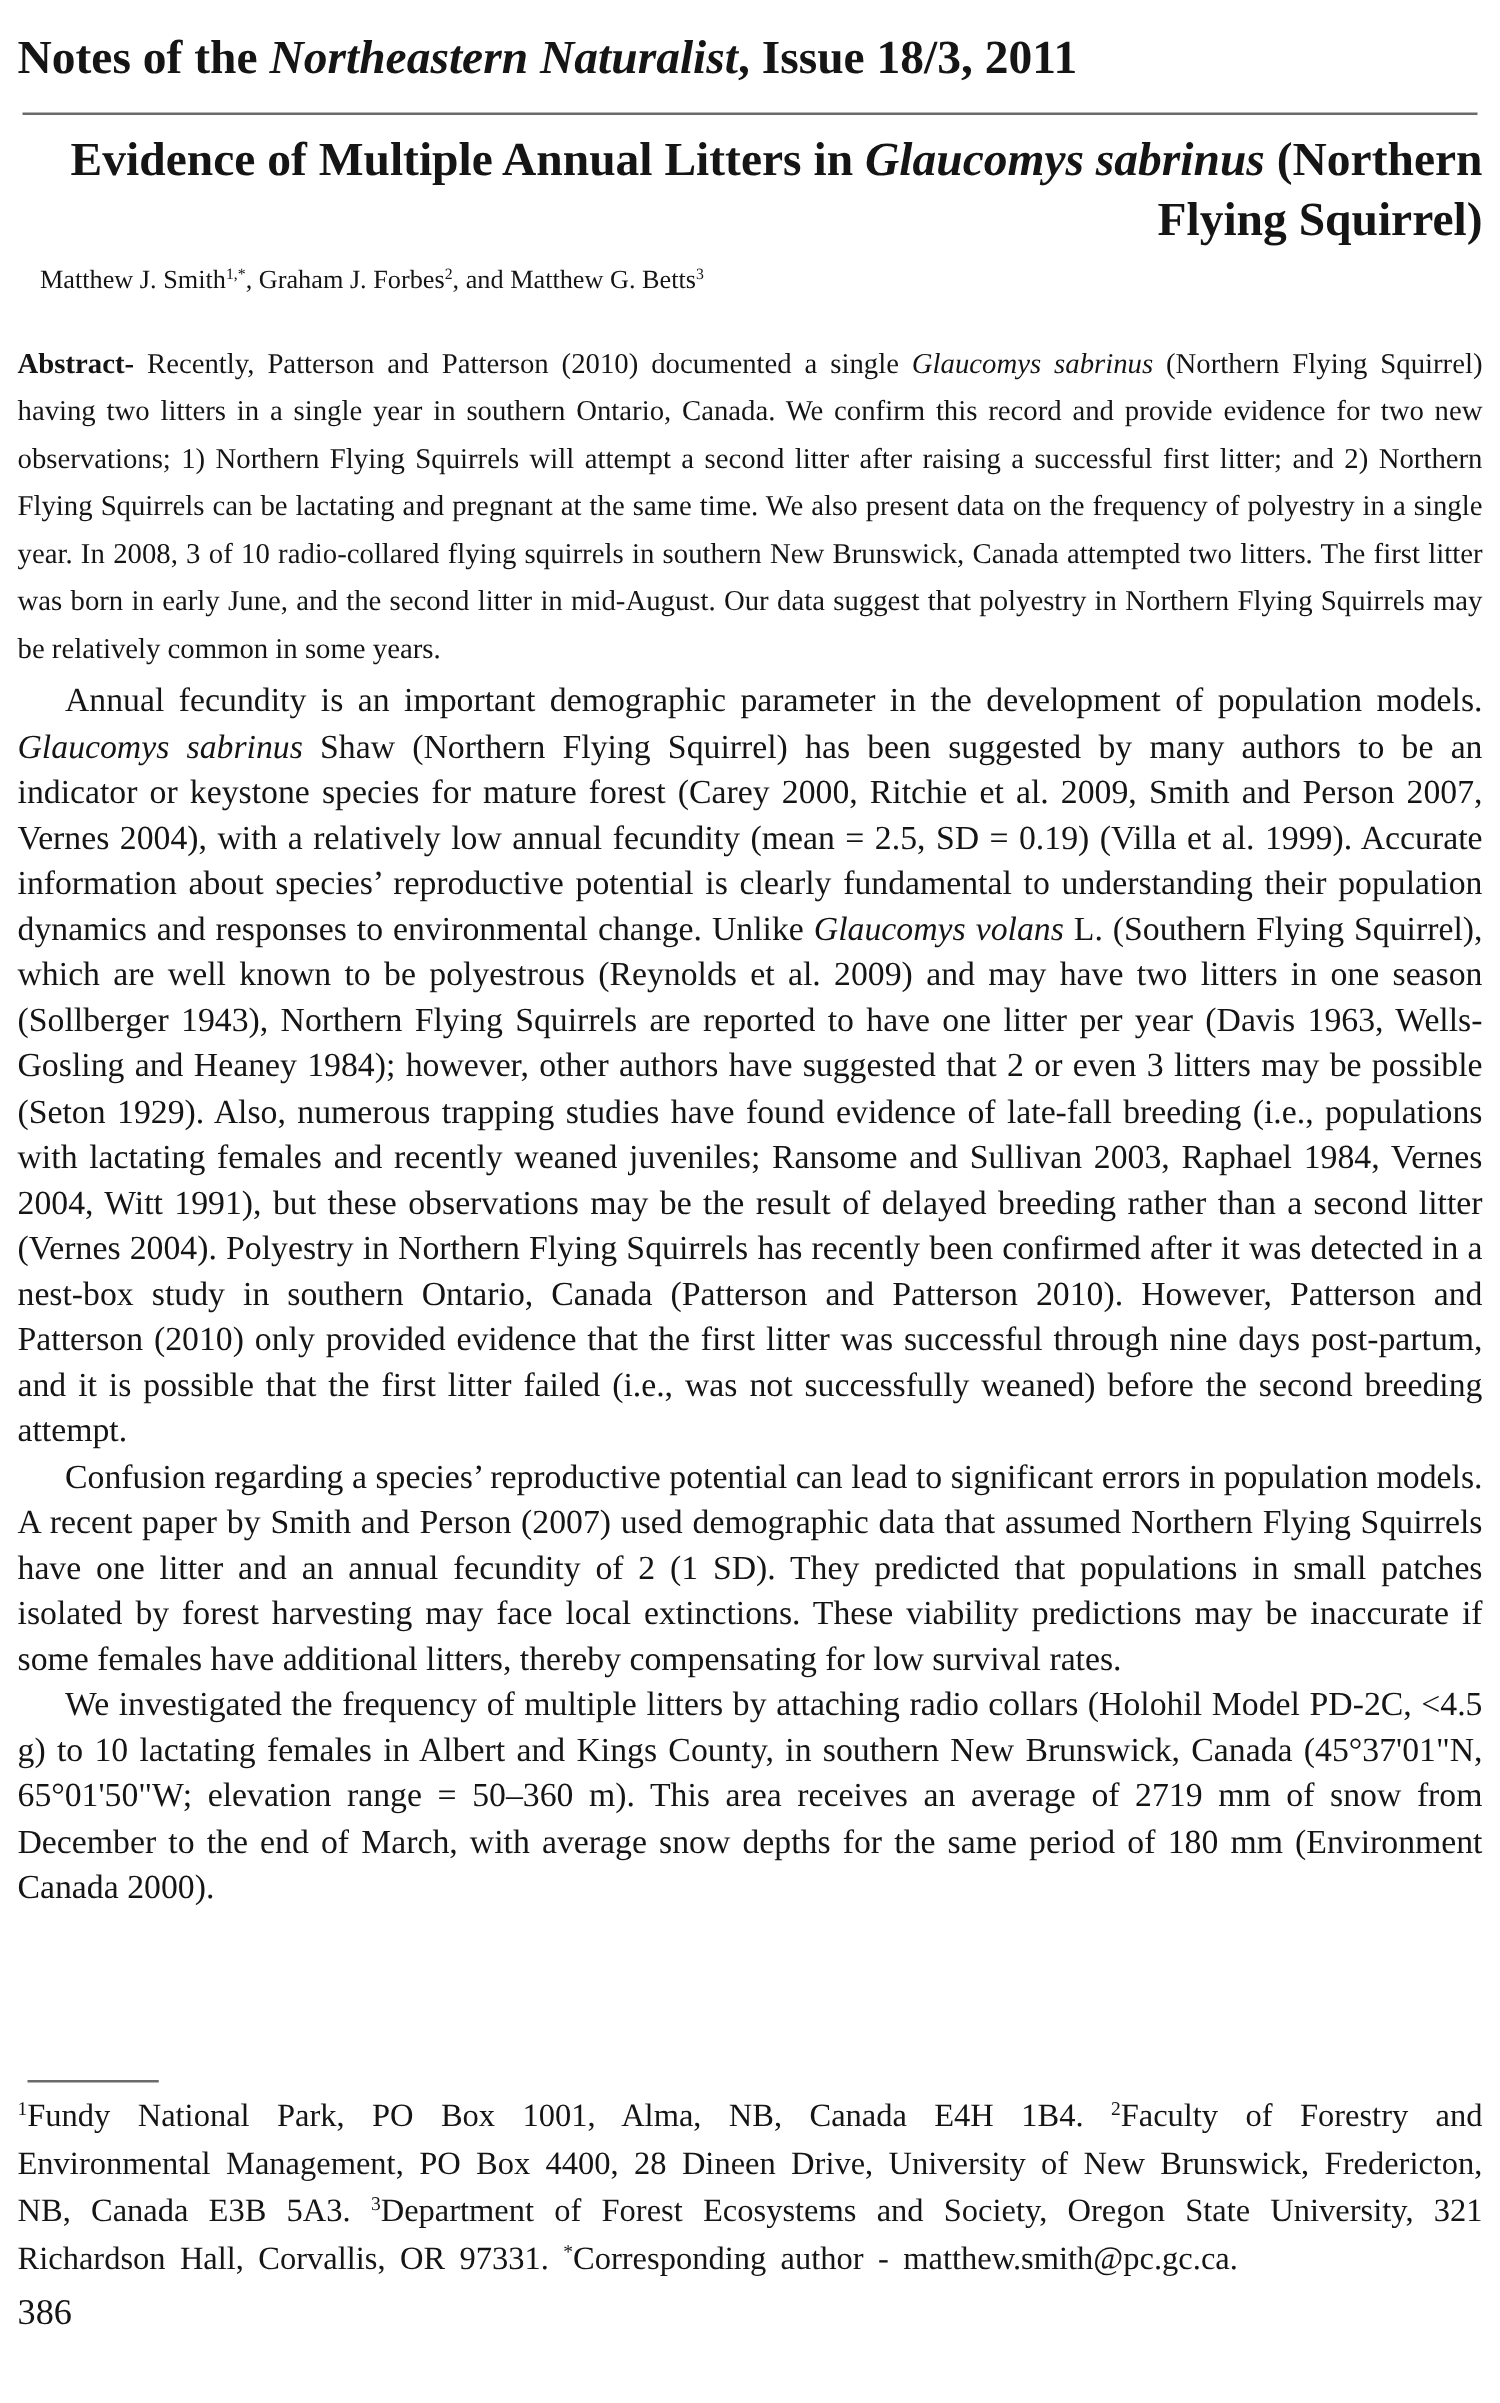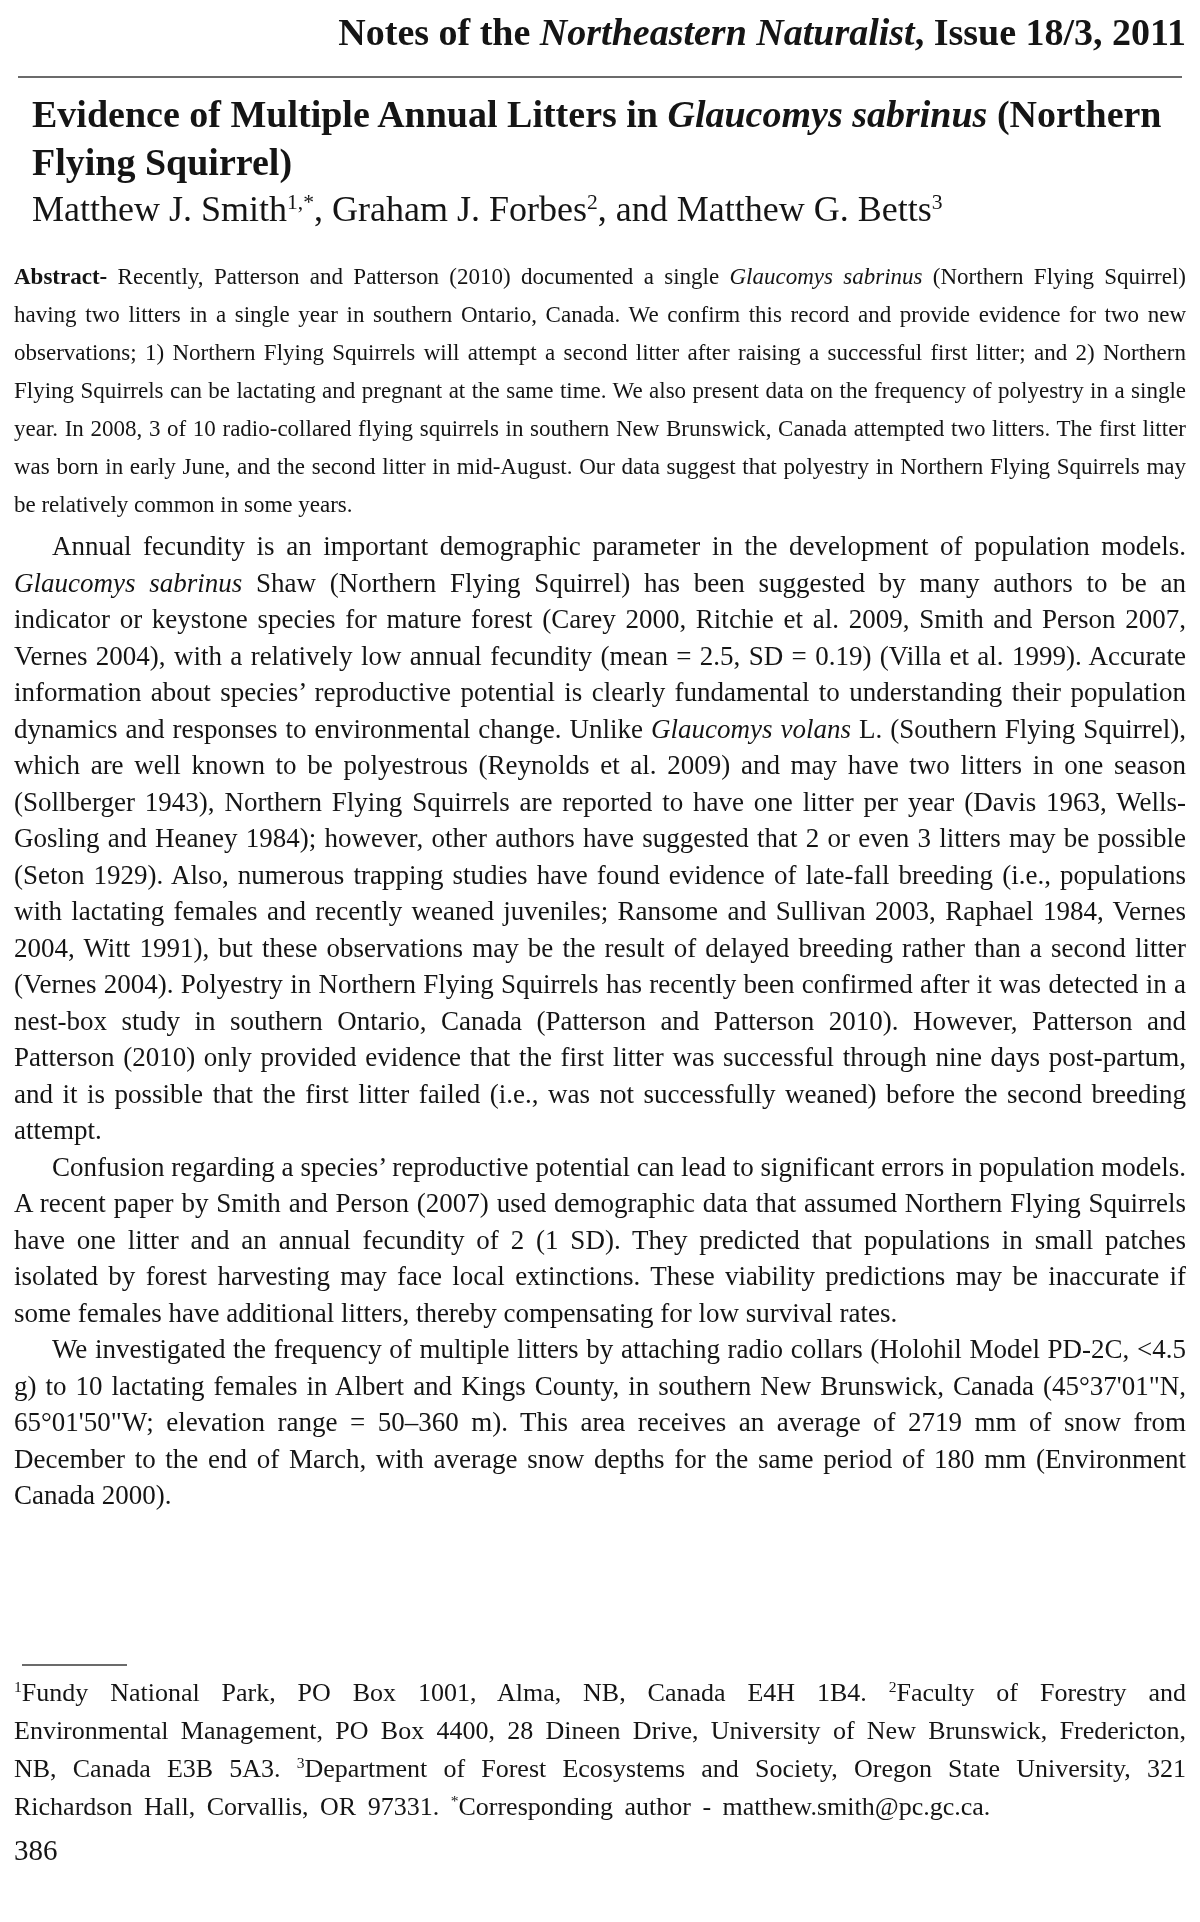--- a/index.html
+++ b/index.html
@@ -7,41 +7,42 @@
     position:relative;
     width:1200px;height:1922px;
     background:#ffffff;
     color:var(--text,#151515);
     font-family:"Liberation Serif","DejaVu Serif",serif;
     box-sizing:border-box;
     padding:0 14px;
     overflow:hidden;
   }
   .jheader{
-    text-align:right;
+    text-align:left;
     font-weight:bold;
     font-size:38px;
     line-height:48px;
-    padding-top:8px;
+    padding-top:22px;
     white-space:nowrap;
   }
   .hrule{
     border:none;
     border-top:2px solid var(--rule,#6b6b6b);
     margin:20px 4px 0 4px;
   }
   .title{
     font-weight:bold;
     font-size:38px;
     line-height:48px;
     margin:12px 0 0 18px;
     padding:0;
+    text-align:right;
   }
   .authors{
-    font-size:36px;
+    font-size:21px;
     line-height:38px;
     margin:4px 0 0 18px;
   }
   .abstract{
     font-size:23px;
     line-height:38px;
     text-align:justify;
     margin:30px 0 0 0;
   }
   .bp{

